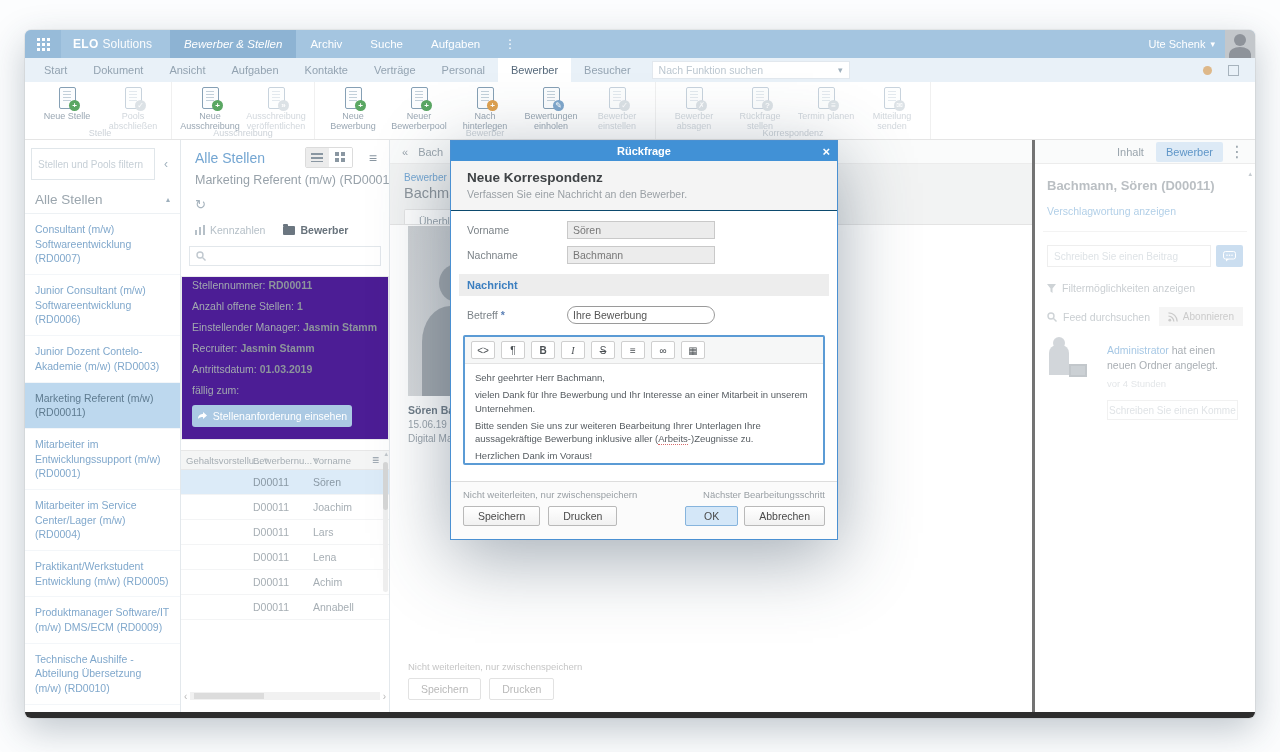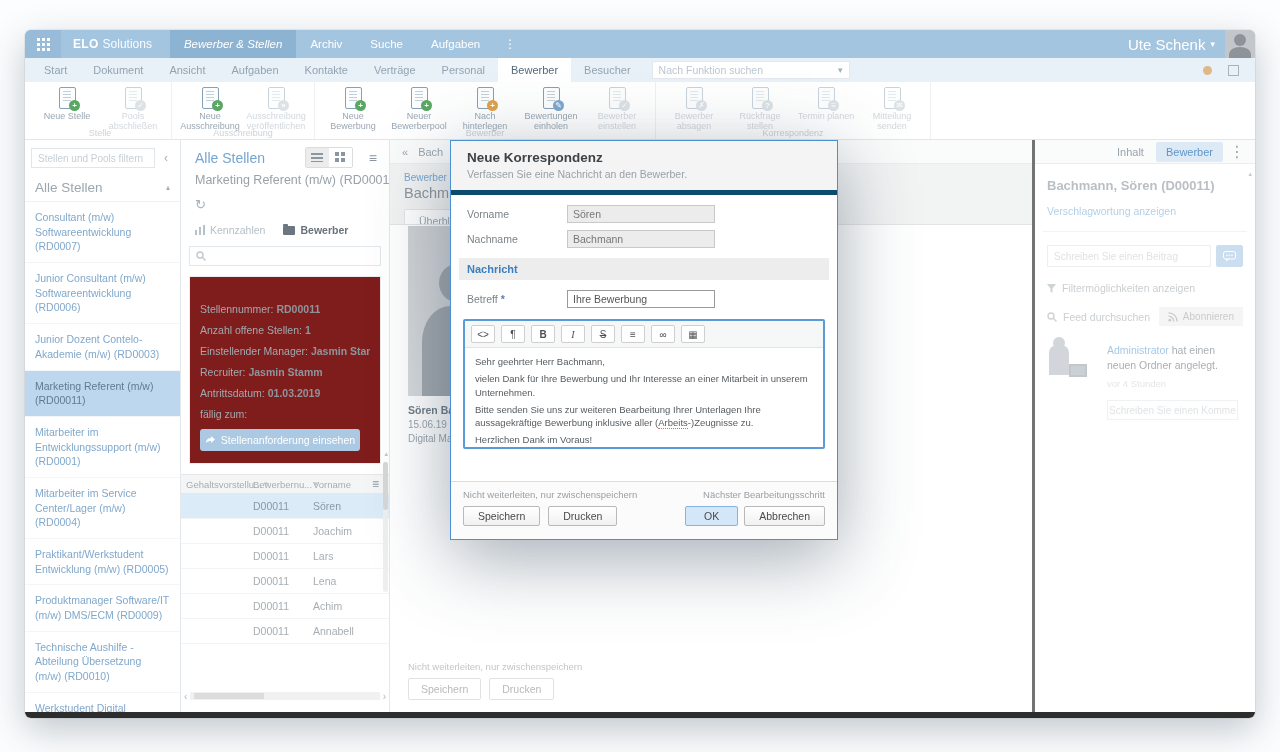--- a/index.html
+++ b/index.html
@@ -13,21 +13,21 @@
   
   .topbar { height:28px; background:#a4c5e0; color:#fff; display:flex; align-items:stretch; }
   .grid-btn { width:36px; background:#97bbd9; display:flex; align-items:center; justify-content:center; cursor:pointer; }
   .brand { display:flex; align-items:center; padding:0 18px 0 12px; font-size:12px; white-space:nowrap;justify-content:flex-end; }
   .brand .b1 { font-weight:bold; letter-spacing:.3px; }
   .brand .b2 { margin-left:4px; opacity:.95; }
   .ttab { padding:0 14px; display:flex; align-items:center; font-size:11.5px; cursor:pointer; white-space:nowrap; }
   .ttab.active { background:#8db3d3; font-style:italic; }
   .tdots { padding:0 10px; display:flex; align-items:center; font-size:12px; cursor:pointer; }
   .tspace { flex:1; }
-  .tuser { display:flex; align-items:center; gap:5px; font-size:15px; padding-right:10px; cursor:pointer; white-space:nowrap; }
+  .tuser { display:flex; align-items:center; gap:5px; font-size:11px; padding-right:10px; cursor:pointer; white-space:nowrap; }
   .avatar { width:30px; height:28px; background:#c3c7cb; position:relative; overflow:hidden; }
   .avatar::before { content:""; position:absolute; left:9px; top:4px; width:12px; height:12px; border-radius:50%; background:#8e939a; }
   .avatar::after  { content:""; position:absolute; left:4px; top:17px; width:22px; height:14px; border-radius:50% 50% 0 0; background:#8e939a; }
 
   
   .ribtabs { height:24px; background:#e9f1f8; display:flex; align-items:stretch; padding-left:6px; }
   .rtab { padding:0 13px; display:flex; align-items:center; font-size:11px; color:#93a3b1; cursor:pointer; white-space:nowrap; }
   .rtab.active { background:#fff; color:#55687a; }
   .fsearch { margin-left:8px; align-self:center; width:198px; height:18px; background:#fff; border:1px solid #e2e8ee;
              display:flex; align-items:center; padding:0 6px; }
@@ -56,21 +56,21 @@
   .ritem.b-orange .badge { background:#dfa14f; }
   .ritem.b-blue .badge { background:#7fa7cc; }
   .ritem.dis .badge { background:#b3bfc9; }
 
   
   .main { position:absolute; top:110px; left:0; right:0; bottom:6px; display:flex; background:#fff; }
 
   
   .sidebar { width:156px; border-right:1px solid #e3e8ec; overflow:hidden; }
   .sfilter { margin:8px 6px 2px; display:flex; gap:3px; align-items:center; }
-  .sfilter input { flex:1; height:20px; border:1px solid #e0e6ea; font-size:10px; padding:0 6px; color:#8b98a2; outline:none; min-width:0; }
+  .sfilter input { flex:1; height:32px; border:1px solid #e0e6ea; font-size:10px; padding:0 6px; color:#8b98a2; outline:none; min-width:0; }
   .sfilter input::placeholder { color:#c6cfd6; }
   .scollapse { width:16px; color:#9fb0bd; text-align:center; font-size:12px; cursor:pointer; }
   .shead { display:flex; justify-content:space-between; align-items:center; padding:10px 10px 6px; font-size:13.5px;
            color:#9ba6ae; border-bottom:1px solid #edf1f4; cursor:pointer; }
   .shead .ic-caret-u { font-size:8px; color:#9fb0bd; }
   .sitem { padding:8px 10px; font-size:10.5px; line-height:1.4; color:#80a8cc; border-bottom:1px solid #f3f6f9; cursor:pointer; }
   .sitem.sel { background:#bdd8ee; color:#5e7b90; }
 
   
   .jobpanel { width:209px; border-right:1px solid #e3e8ec; position:relative; overflow:hidden; }
@@ -84,21 +84,21 @@
   .jp-job { padding:3px 14px 0; font-size:12.5px; color:#98a2aa; white-space:nowrap; overflow:hidden; }
   .jp-refresh { padding:10px 14px 0; color:#a7b4be; font-size:13px; cursor:pointer; }
   .jp-tabs { display:flex; gap:18px; padding:12px 14px 10px; font-size:10.5px; align-items:center; }
   .jp-tab { display:flex; gap:5px; align-items:center; cursor:pointer; }
   .jp-tab.t1 { color:#b6c0c8; }
   .jp-tab.t2 { color:#68737c; font-weight:bold; }
   .folder { width:12px; height:9px; background:#6b7680; border-radius:1px; position:relative; }
   .folder::before { content:""; position:absolute; left:0; top:-2px; width:5px; height:2px; background:#6b7680; border-radius:1px 1px 0 0; }
   .jp-search { margin:0 8px 10px; border:1px solid #e2e7eb; height:20px; display:flex; align-items:center; padding:0 6px; gap:5px; }
   .jp-search input { flex:1; border:none; outline:none; font-size:10px; min-width:0; }
-  .jp-card { margin:2px 8px 0; background:#7f1d1d; border:1px solid #eaeced; padding:26px 10px 12px; }
+  .jp-card { margin:2px 0 0; background:#4c1d95; border:1px solid #eaeced; padding:2px 10px 12px; }
   .jline { font-size:10.5px; color:#a2a9af; margin-bottom:9px; white-space:nowrap; overflow:hidden; }
   .jline b { color:#8d959c; }
   .jp-btn { margin-top:1px; width:160px; height:22px; background:#abc9e3; color:#fff; font-size:10.5px; border:none;
             border-radius:3px; display:flex; align-items:center; justify-content:center; gap:6px; cursor:pointer; }
   .jp-thead { display:flex; background:#f4f5f5; border-top:1px solid #e7e7e7; border-bottom:1px solid #e7e7e7;
               font-size:9.5px; color:#a6aeb4; height:20px; align-items:center; margin-top:10px; padding-left:5px; }
   .jth { display:flex; align-items:center; gap:2px; }
   .jth .ic-caret-d { font-size:7px; color:#bcc4ca; }
   .c1 { width:67px; } .c2 { width:60px; } .c3 { flex:1; }
   .jth-menu { color:#8a97a2; font-size:12px; padding-right:10px; cursor:pointer; }
@@ -169,21 +169,21 @@
 
   .bottomstrip { position:absolute; left:0; right:0; bottom:0; height:6px; background:#2d2d2d; }
 
   
   .modal { position:absolute; left:425px; top:110px; width:388px; height:400px; background:#fff;
            border:1px solid #4a90d2; box-shadow:0 18px 70px rgba(50,70,90,.45); z-index:40; }
   .m-title { height:20px; background:#4191d6; color:#fff; font-size:11px; font-weight:bold; display:flex;
              align-items:center; justify-content:center; position:relative; }
   .m-close { position:absolute; right:7px; top:0; bottom:0; display:flex; align-items:center; font-size:13px;
              font-weight:bold; cursor:pointer; }
-  .m-head { background:#f4f4f4; border-bottom:5px solid #0c4a6e; padding:9px 16px 10px; }
+  .m-head { background:#f4f4f4; border-bottom:1px solid #0c4a6e; padding:9px 16px 10px; }
   .m-h1 { font-size:13.5px; font-weight:bold; color:#3f4346; }
   .m-sub { font-size:10.5px; color:#9aa0a5; margin-top:3px; }
   .m-form { padding:10px 16px 0; }
   .m-row { display:flex; align-items:center; margin-bottom:7px; }
   .m-label { width:100px; font-size:10.5px; color:#7c8388; flex-shrink:0; }
   .m-label .req { color:#5a7fb5; font-weight:bold; }
   .m-in { height:18px; font-size:10.5px; padding:0 5px; width:148px; border:1px solid #c9c9c9; outline:none; color:#555; }
   .m-in.ro { background:#ececec; color:#777; }
   .m-in.focus { border:2px solid #4a90d2; width:152px; height:20px; }
   .m-section { background:#ededed; color:#3c7fc0; font-weight:bold; font-size:11px; padding:5px 8px; margin:10px 8px; }
@@ -587,39 +587,43 @@
             </div>
           </div>
         </div>
       </div>
     </div>
   </div>
 
   <div class="bottomstrip"></div>
 
   <div class="modal">
+    <div class="m-title">
+      <span>Rückfrage</span>
+      <span class="m-close ic-close"></span>
+    </div>
     <div class="m-head">
       <div class="m-h1">Neue Korrespondenz</div>
       <div class="m-sub">Verfassen Sie eine Nachricht an den Bewerber.</div>
     </div>
     <div class="m-form">
       <div class="m-row">
         <span class="m-label">Vorname</span>
         <input class="m-in ro" disabled="" value="Sören" style="">
       </div>
       <div class="m-row">
         <span class="m-label">Nachname</span>
         <input class="m-in ro" disabled="" value="Bachmann" style="">
       </div>
     </div>
     <div class="m-section">Nachricht</div>
     <div class="m-form" style="padding-top:0;">
       <div class="m-row">
         <span class="m-label"><span>Betreff</span> <span class="req">*</span></span>
-        <input class="m-in" style="border-color: rgb(154, 154, 154);" value="Ihre Bewerbung">
+        <input class="m-in" style="border-color: rgb(154, 154, 154); border-radius: 9px;" value="Ihre Bewerbung">
       </div>
     </div>
     <div class="m-editor">
       <div class="m-toolbar">
         <span class="m-tb">&lt;&gt;</span>
         <span class="m-tb">¶</span>
         <span class="m-tb">B</span>
         <span class="m-tb">I</span>
         <span class="m-tb">S</span>
         <span class="m-tb">≡</span>

